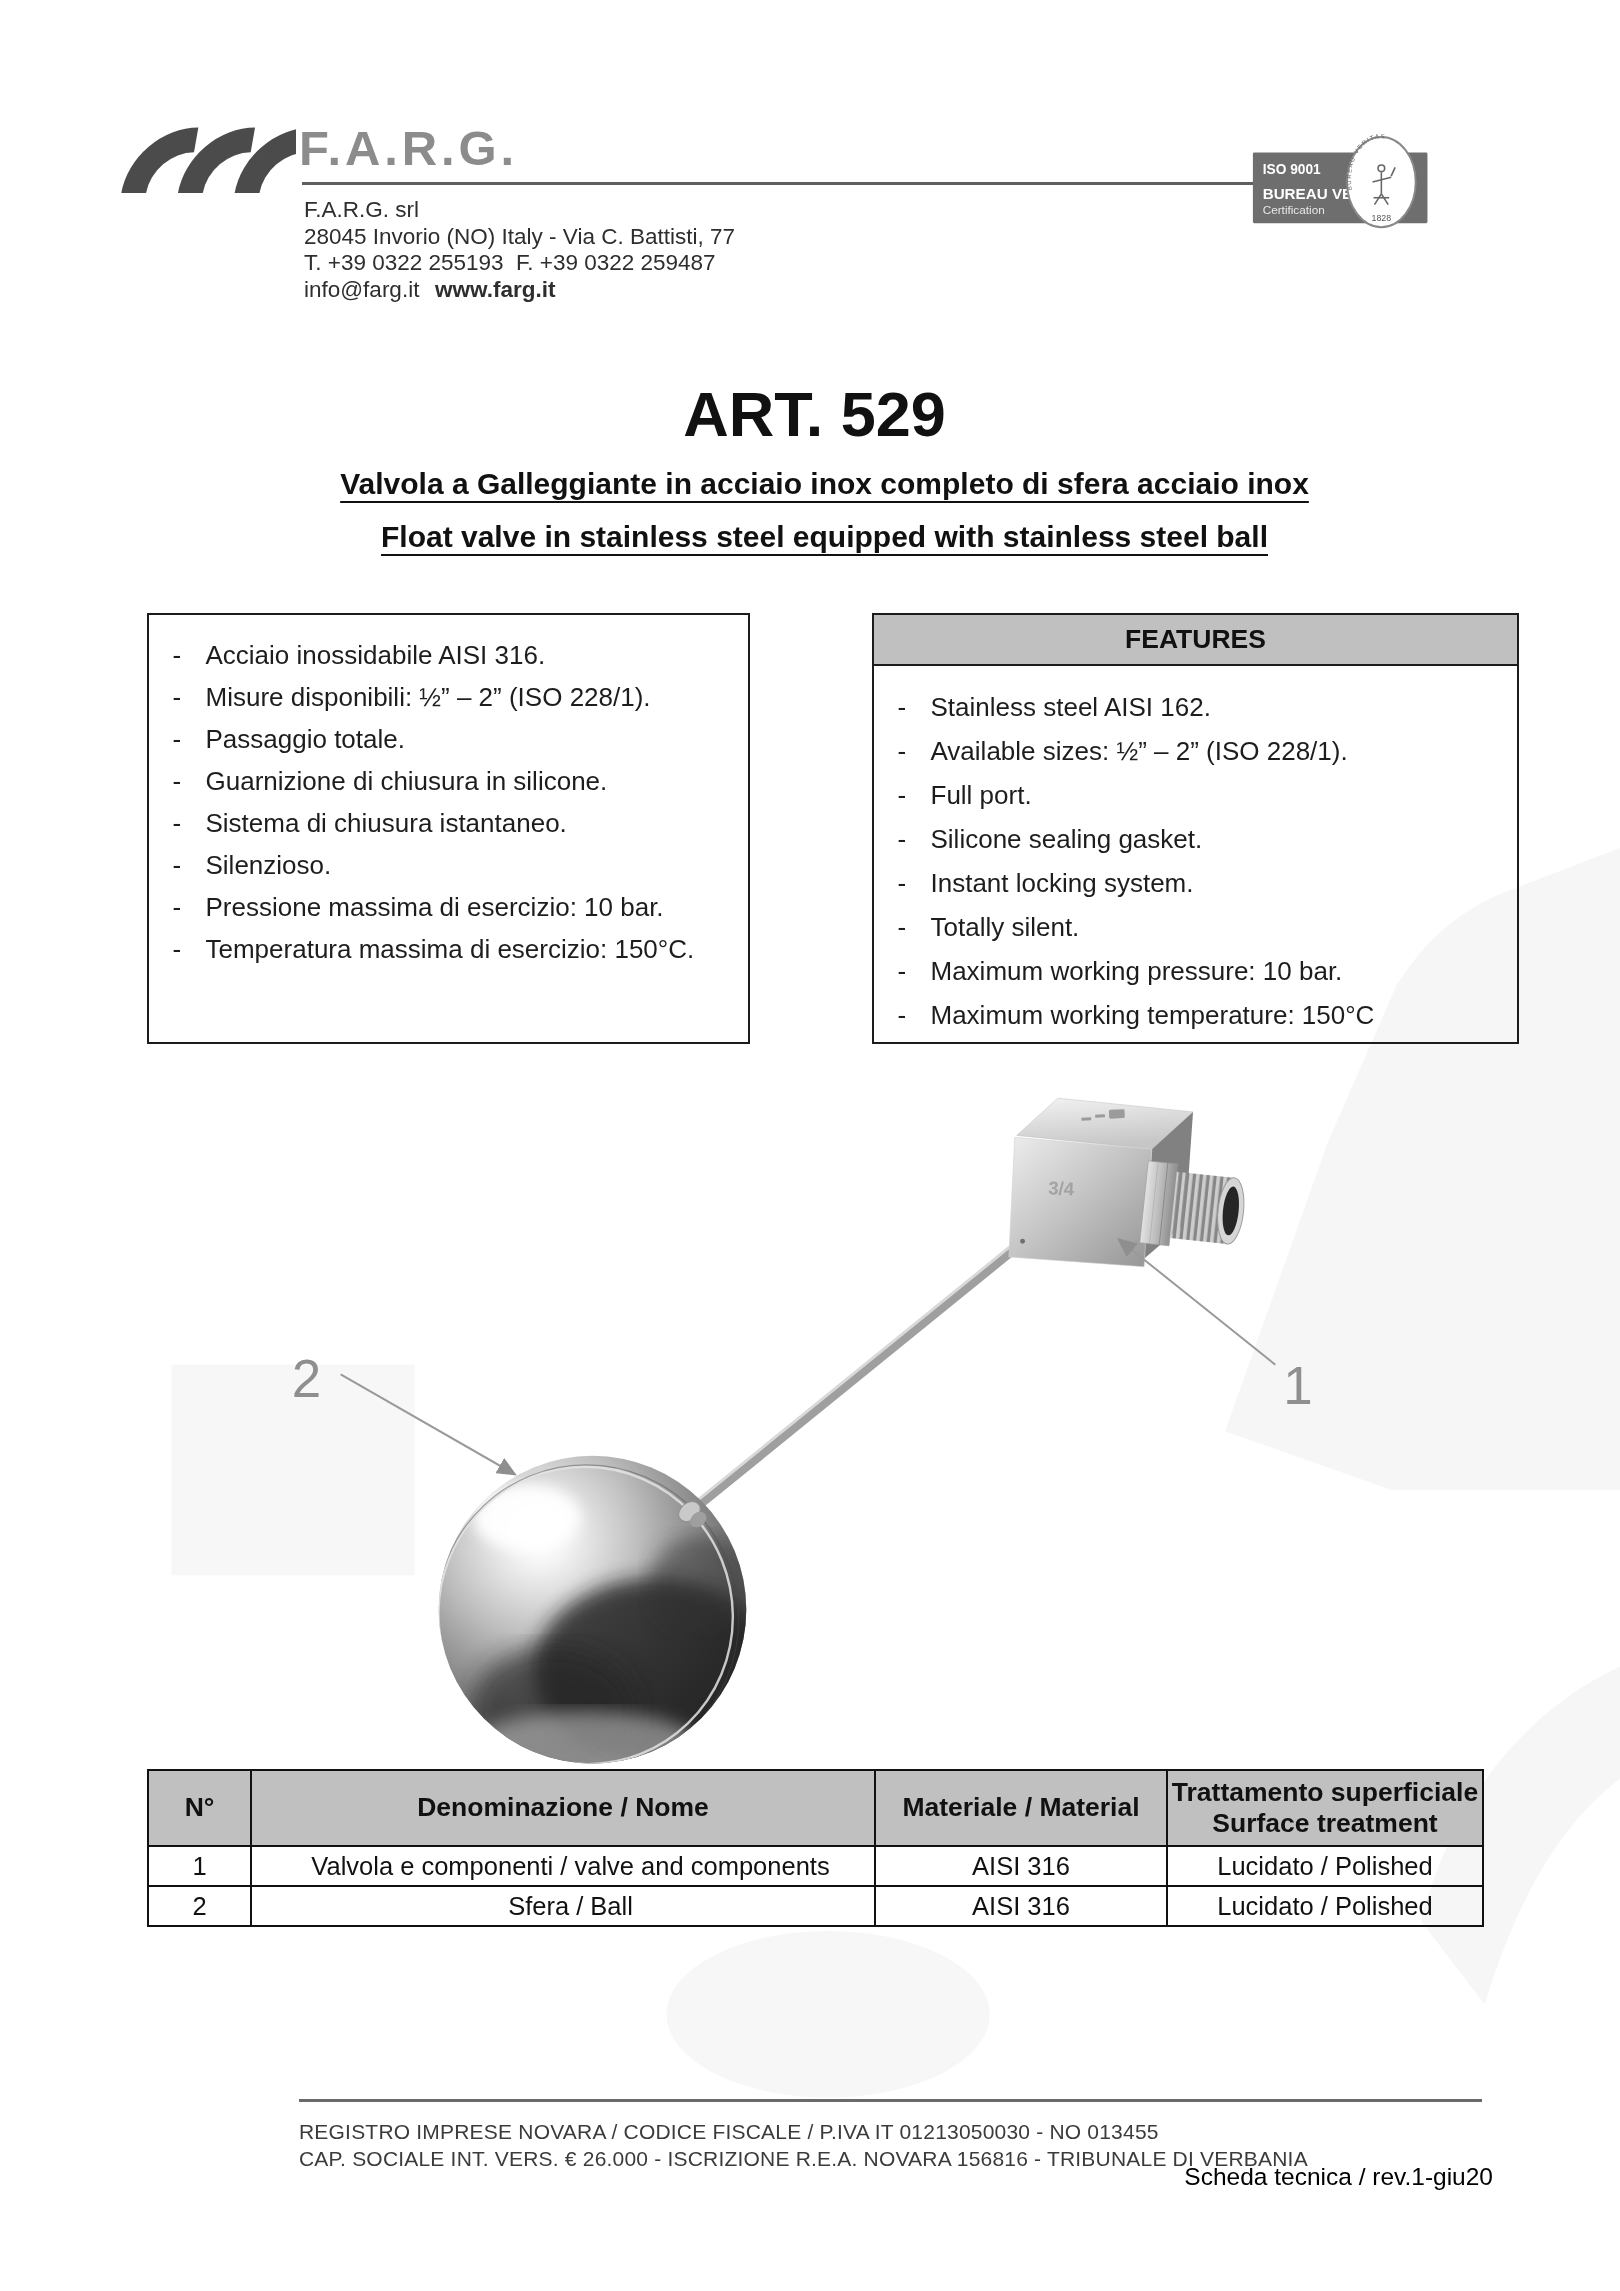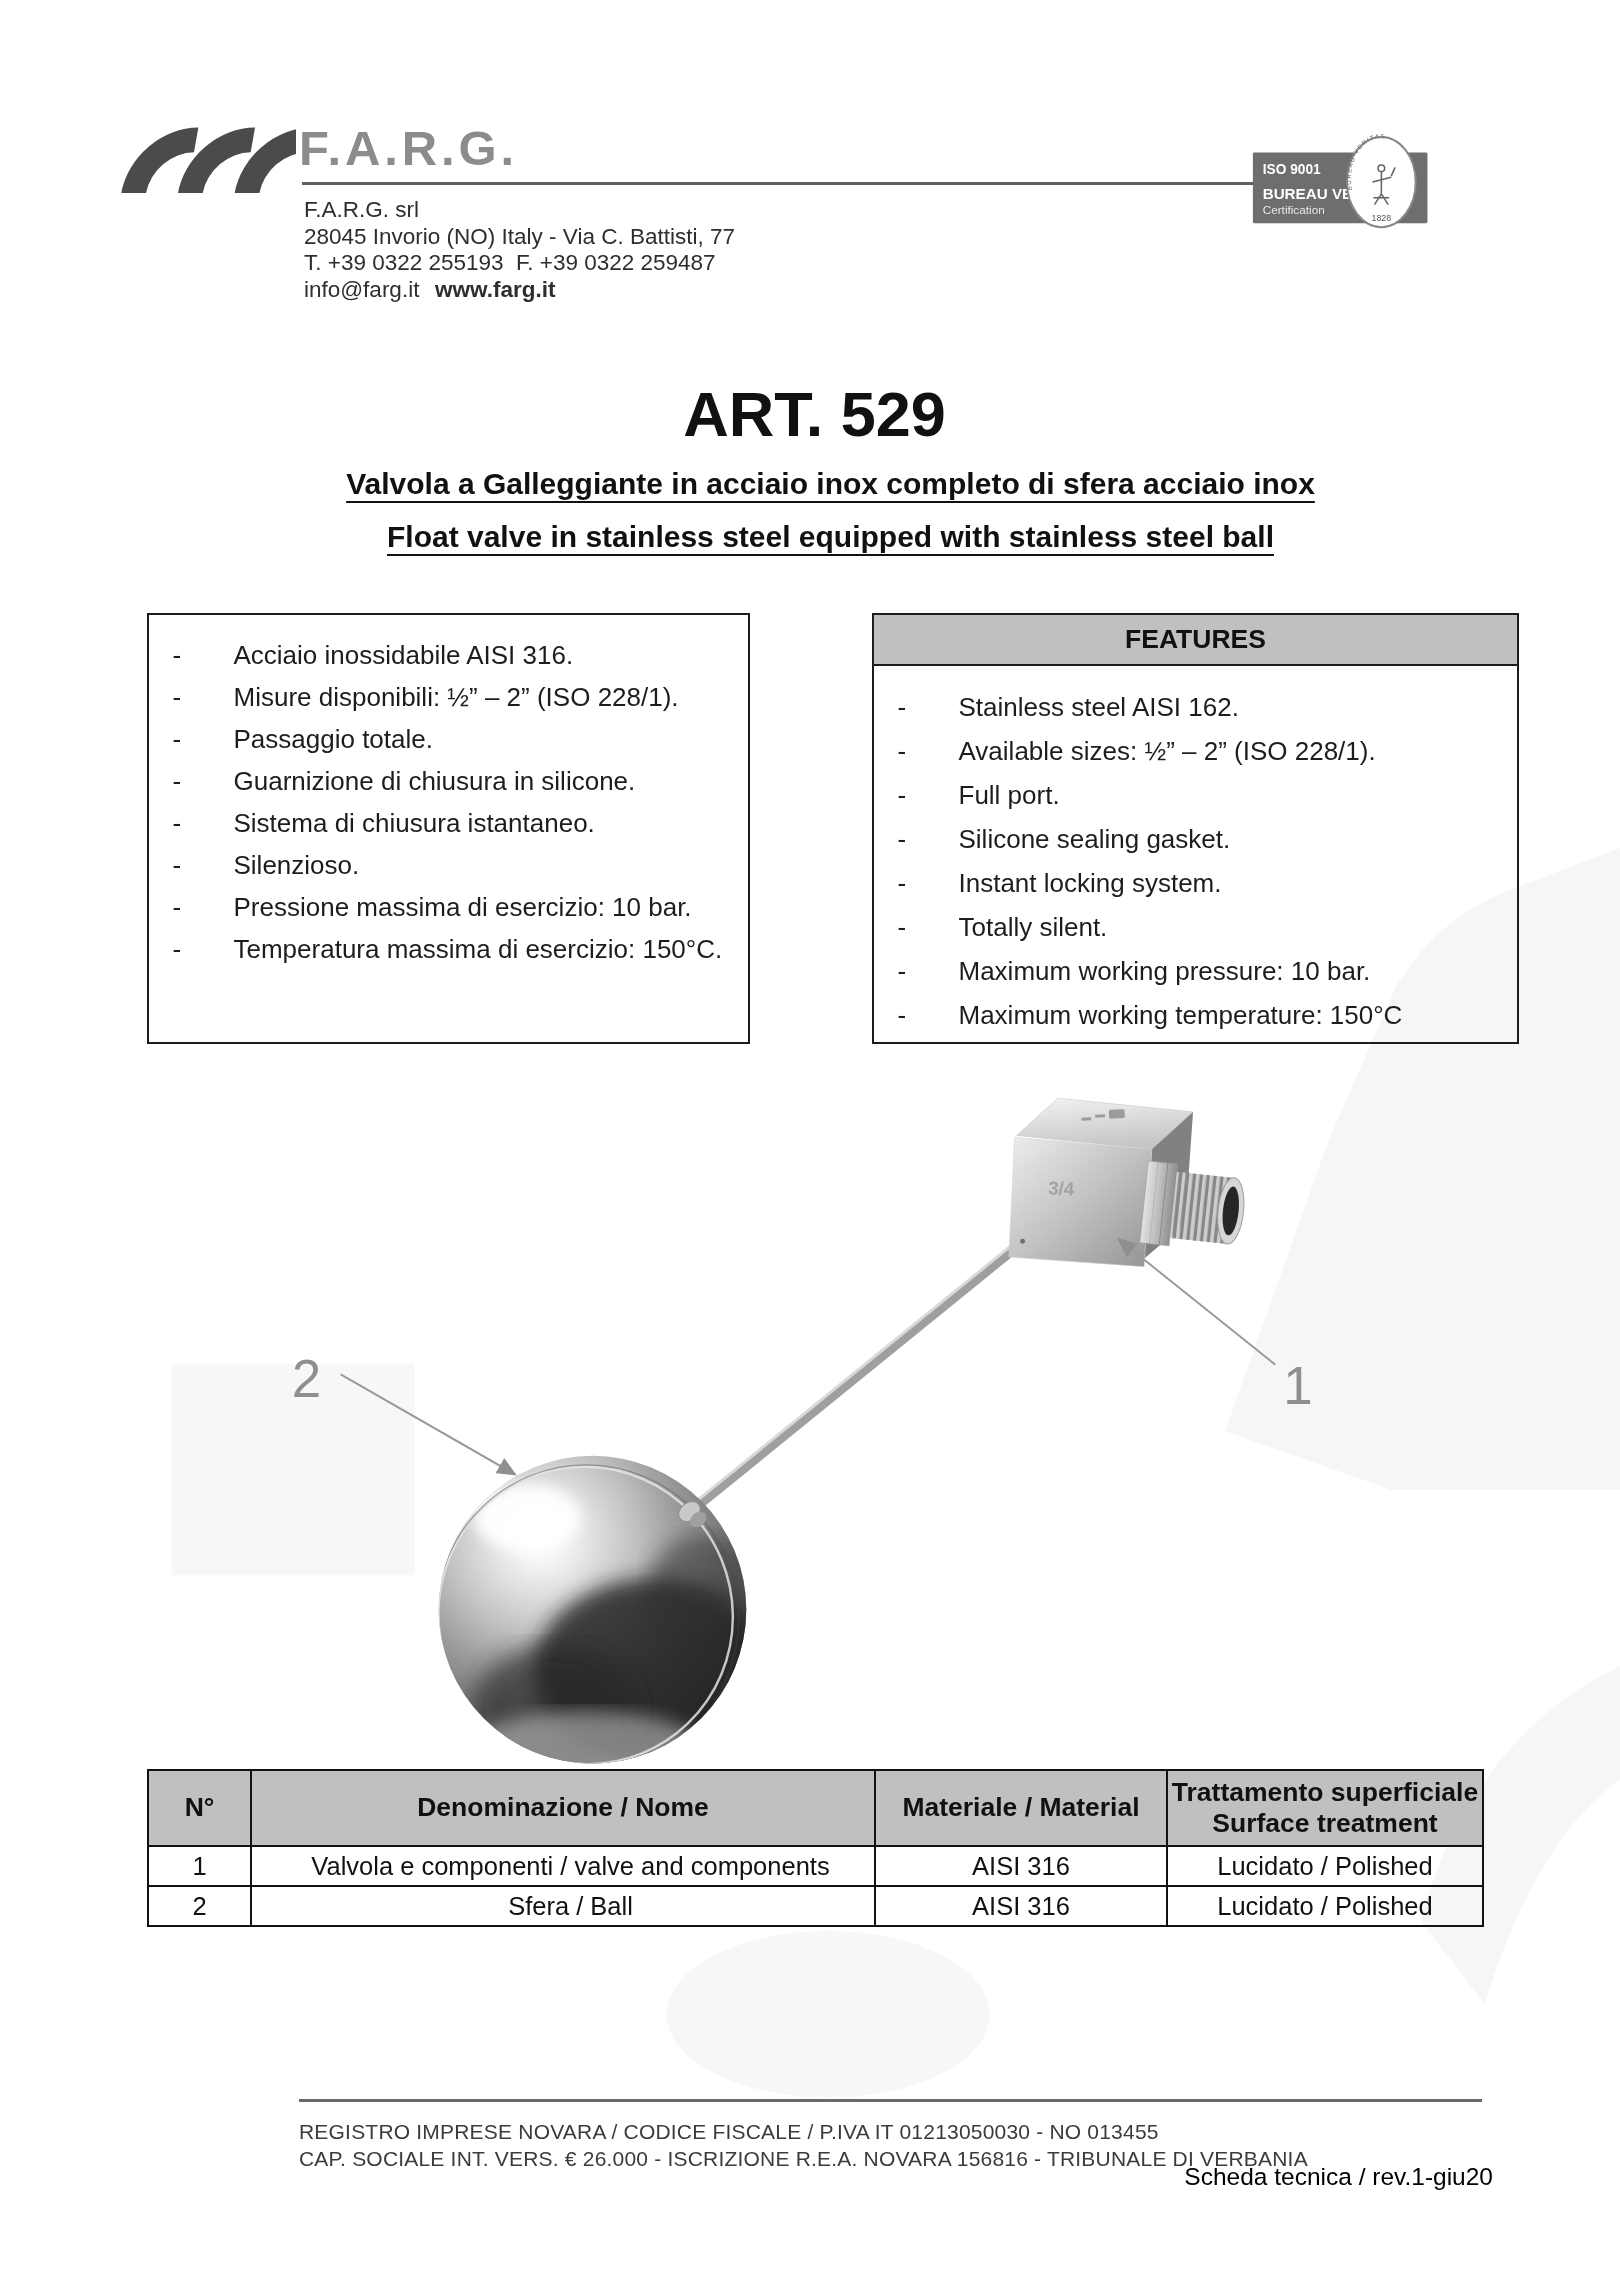--- a/index.html
+++ b/index.html
@@ -15,38 +15,38 @@
     left:299px; top:102px; font-size:49px; font-weight:bold;
     color:#8c8c8c; letter-spacing:3.9px; line-height:93px;
   }
   .logo-rule { left:302px; top:182px; width:957px; height:2.9px; background:#5f5f5f; }
   .address-block { left:304px; top:197px; font-size:22.5px; line-height:26.5px; color:#2e2e2e; }
   .address-block .site { font-weight:bold; margin-left:15.7px; }
 
   
   .doc-title { left:147px; top:378px; width:1335px; text-align:center;
     font-size:63px; font-weight:bold; color:#111; }
-  .doc-sub { left:163px; width:1335px; text-align:center; font-size:30px; font-weight:bold;
+  .doc-sub { left:157px; width:1335px; text-align:center; font-size:30px; font-weight:bold;
     color:#111; text-decoration:underline; text-underline-offset:6.9px;
     text-decoration-thickness:2px; }
   .sub-it { top:467px; } .sub-en { top:520px; }
 
   
   .fbox { border:2.5px solid #1c1c1c; background:transparent; }
   .fbox-left  { left:147px; top:613px; width:603px; height:431px; }
   .fbox-right { left:872px; top:613px; width:647px; height:431px; }
   .fbox-header { height:51px; background:#c0c0c0; border-bottom:2.5px solid #1c1c1c;
     display:flex; align-items:center; justify-content:center;
     font-size:26.5px; font-weight:bold; color:#111; }
   .fbox-items { padding:18.6px 7.8px 0 23.5px; font-size:26px; color:#1d1d1d; }
   .fbox-left  .fbox-items { line-height:42px; }
   .fbox-right .fbox-items { line-height:44px; }
   .item { display:flex; }
   .item .dash { width:33px; flex:0 0 33px; }
-  .item .txt { flex:1;margin-left:28px; }
+  .item .txt { flex:1; }
 
   
   .spec-table { left:147px; top:1769px; width:1335px; border-collapse:collapse;
     table-layout:fixed; font-size:25.5px; color:#111; }
   .spec-table th, .spec-table td { border:2px solid #111; vertical-align:middle; }
   .spec-table { border:2.9px solid #111; }
   .spec-table th { background:#c0c0c0; font-weight:bold; font-size:26.5px;
     height:76px; line-height:1.18; }
   .spec-table td { height:40px; text-align:center; font-weight:normal; }
   .spec-table td.name { text-align:center; padding-left:15px; }

